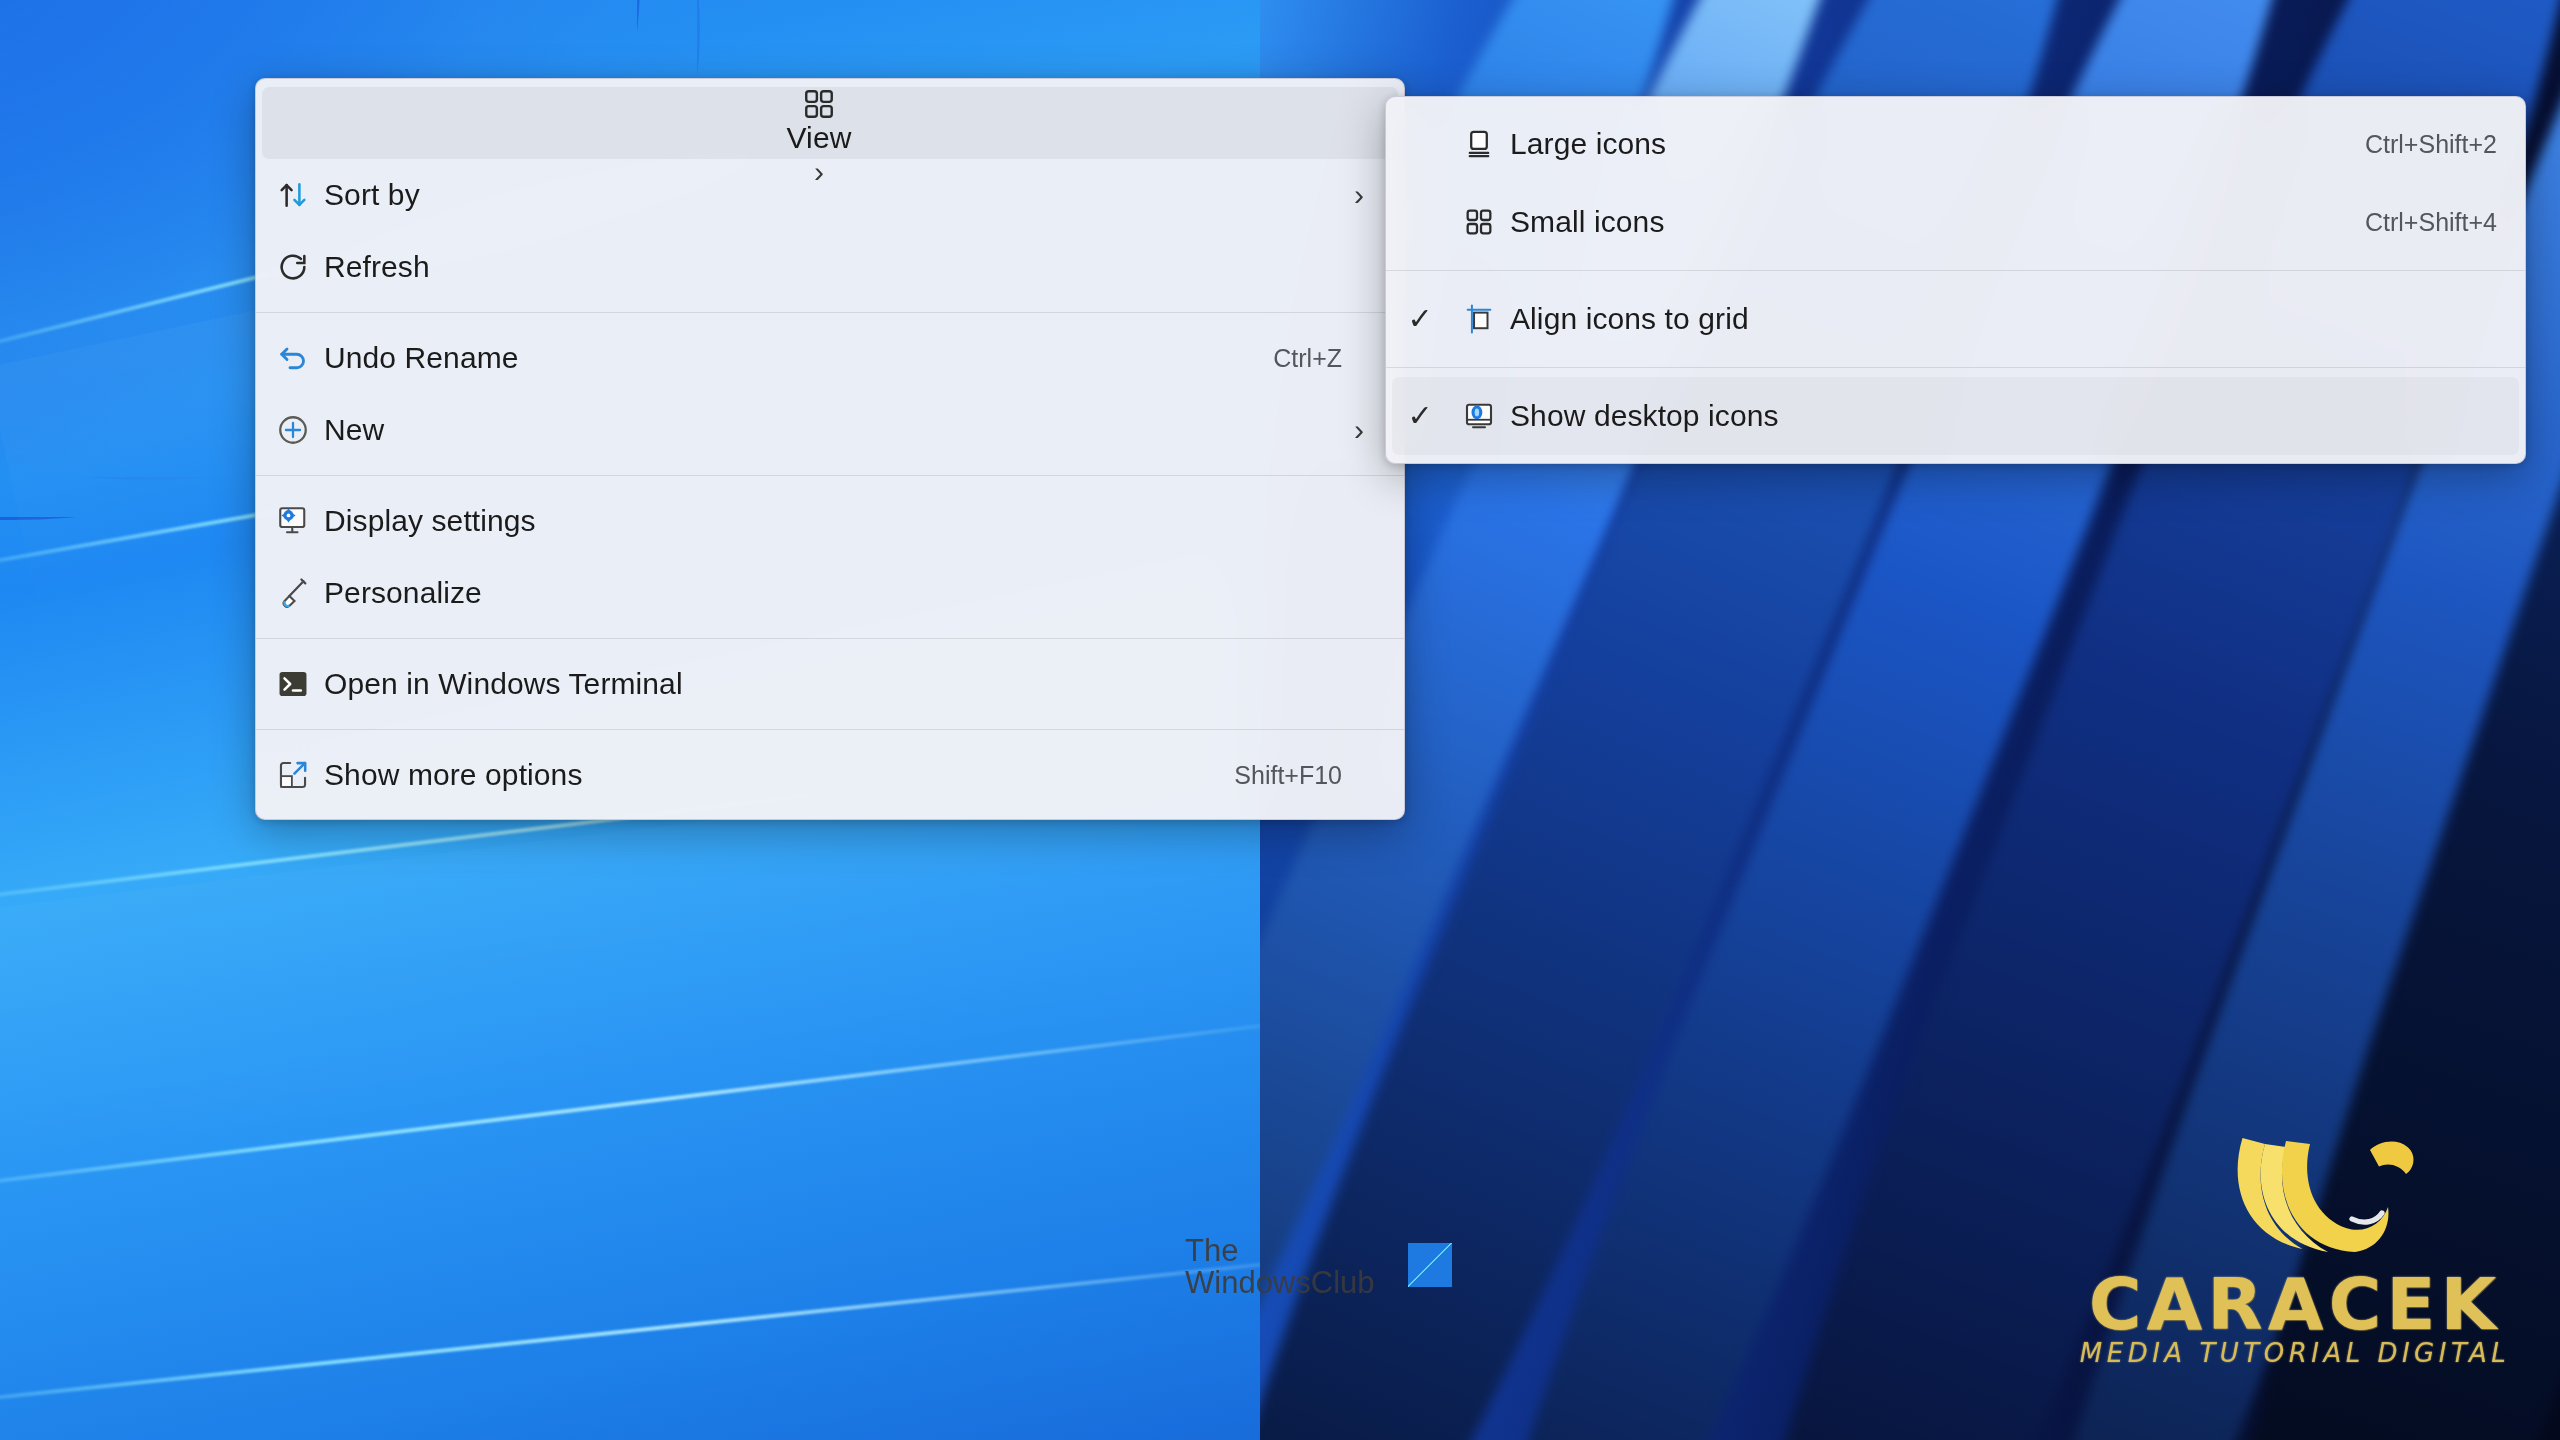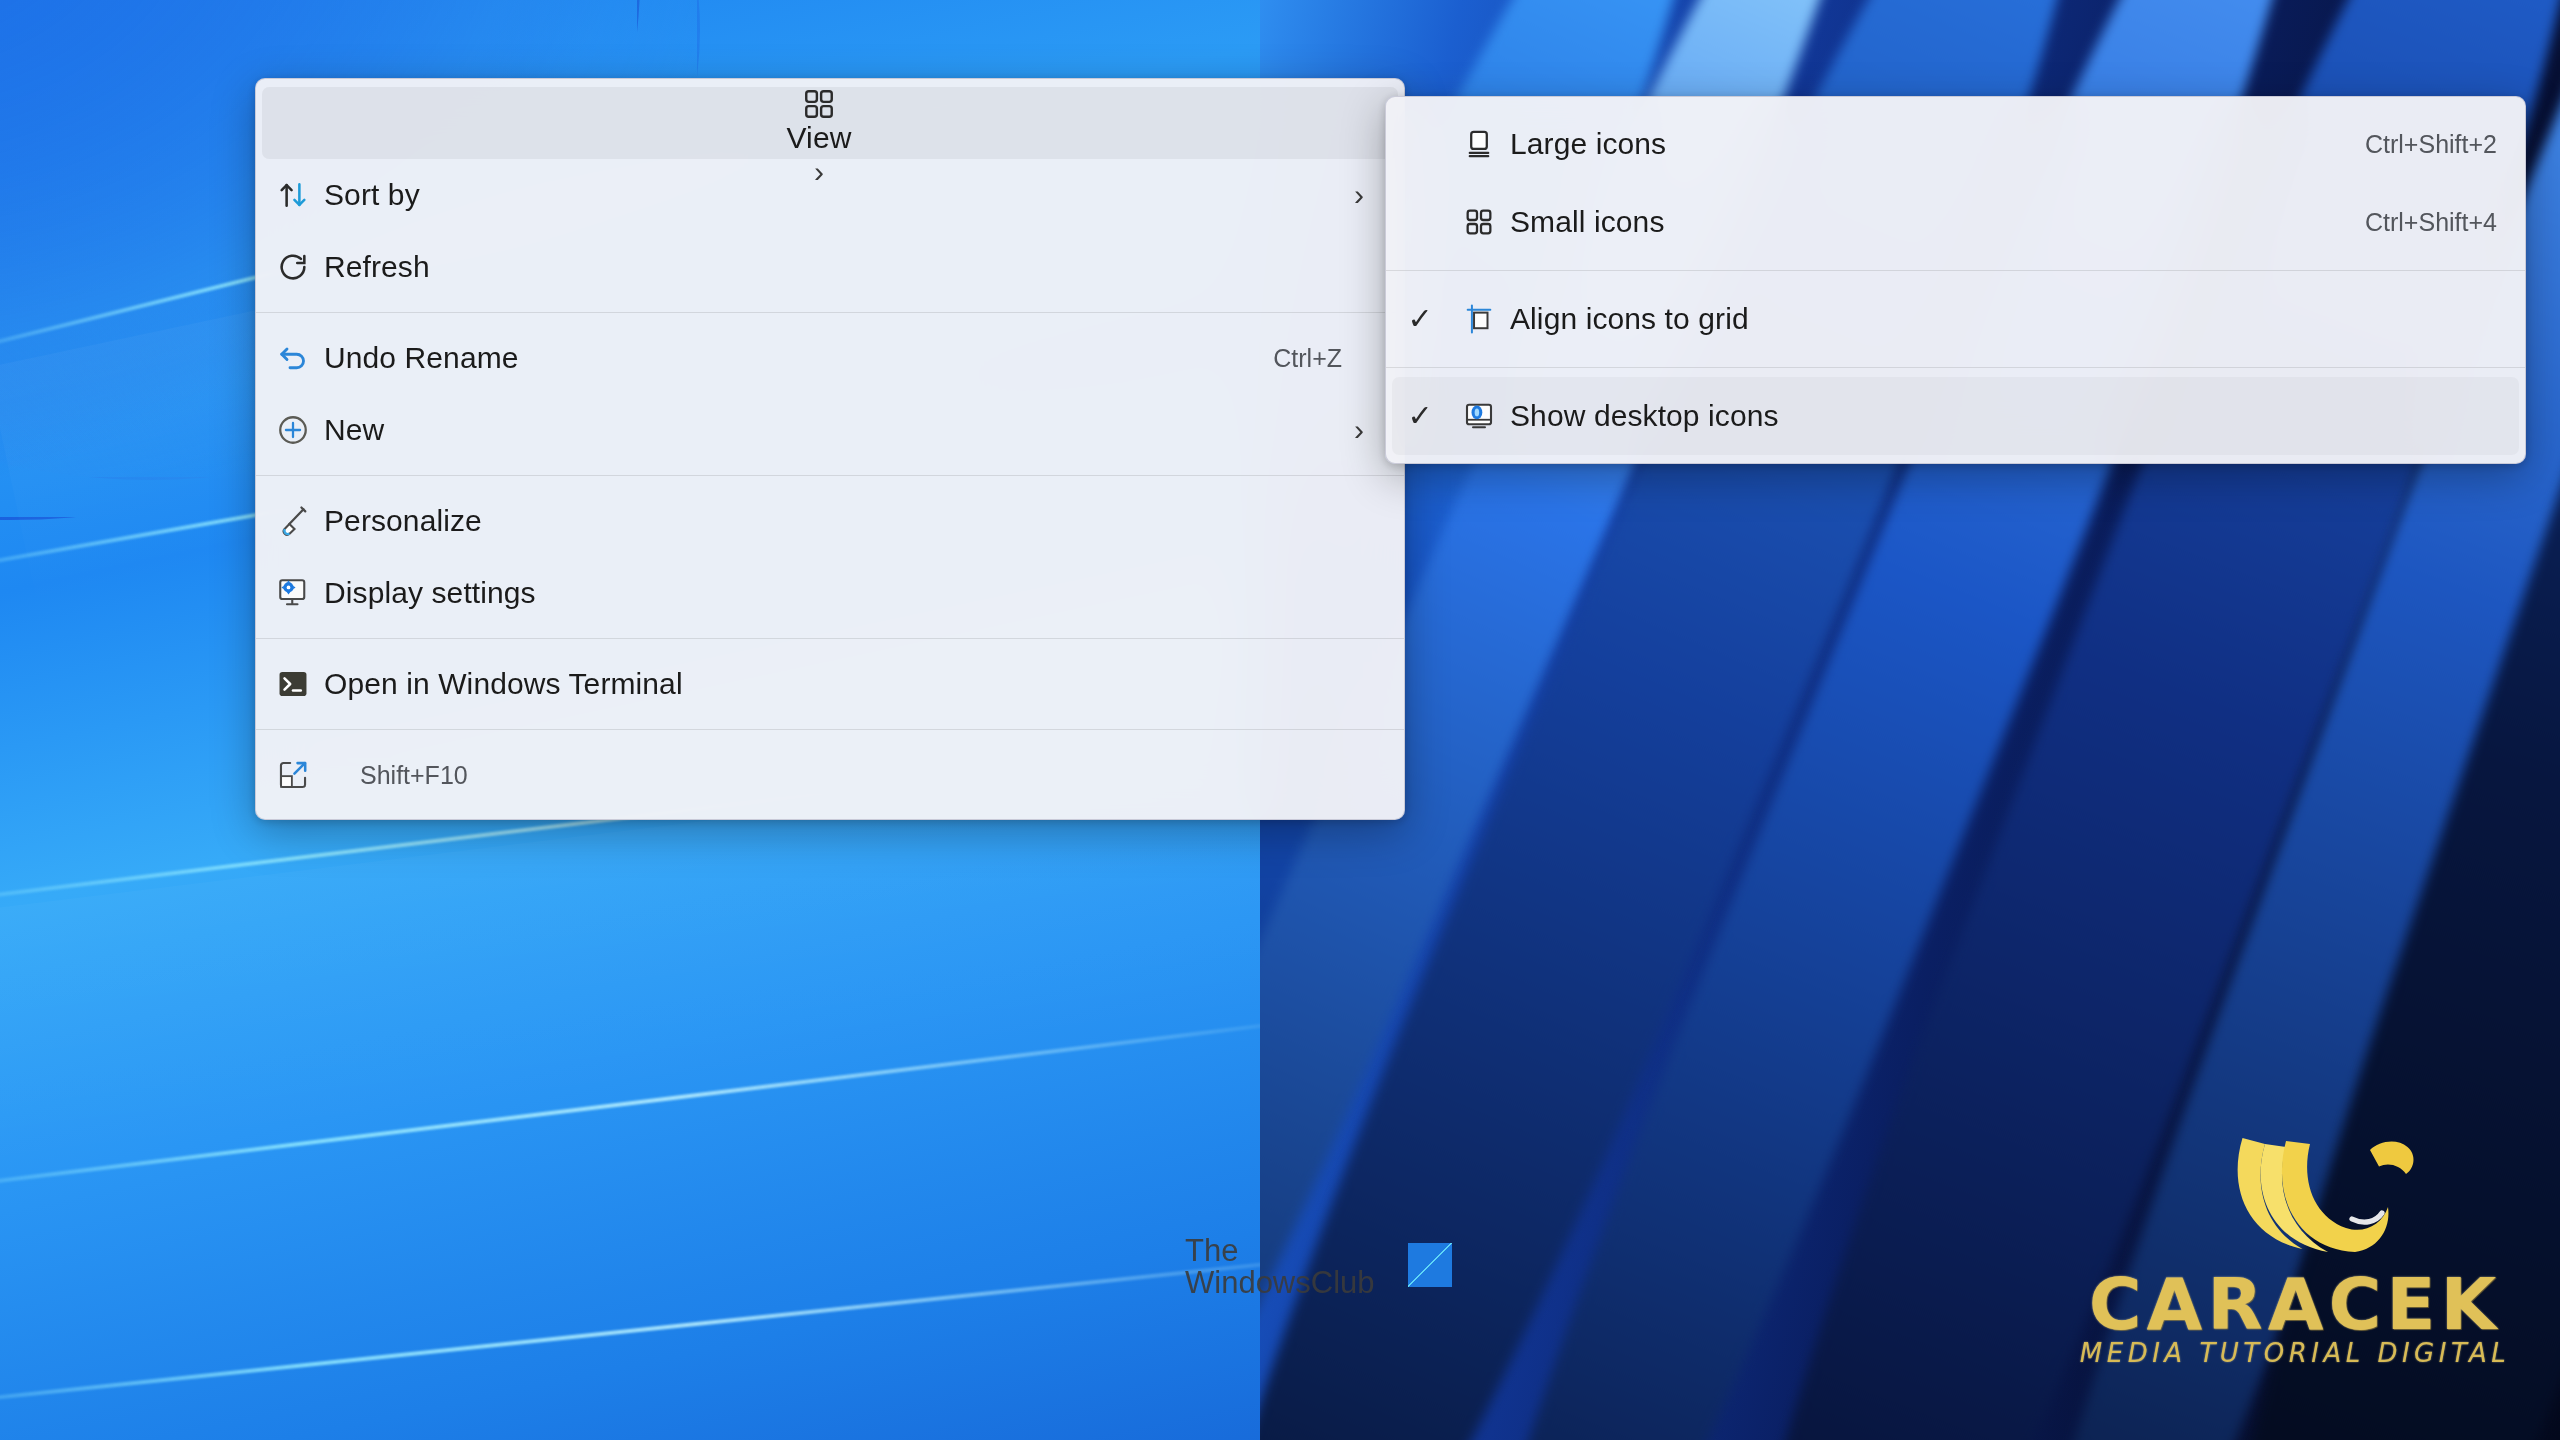--- a/index.html
+++ b/index.html
@@ -287,47 +287,47 @@
         </svg>
       </span>
       <span class="label">New</span>
       <span class="chev">›</span>
     </div>
 
     <div class="sep"></div>
 
     <div class="menu-item">
       <span class="icon-cell">
-        <svg width="36" height="36" viewBox="0 0 24 24" fill="none">
-          <path d="M19 4.2 L9.4 14.2" stroke="#4a4a4a" stroke-width="1.5" stroke-linecap="round"></path>
-          <path d="M17.6 3 L20.2 5.6" stroke="#4a4a4a" stroke-width="1.5" stroke-linecap="round"></path>
-          <path d="M9.6 14 L6.4 17.3 a2.3 2.3 0 0 0 3.3 3.2 L13 17.3 Z" fill="#ffffff" stroke="#4a4a4a" stroke-width="1.4"></path>
-          <path d="M6.6 17.4 a2.2 2.2 0 0 0 3 3" stroke="#3aa8e6" stroke-width="1.6" fill="none"></path>
-        </svg>
-      </span>
-      <span class="label">Personalize</span>
-      <span class="chev"></span>
-    </div>
-
-    <div class="menu-item">
-      <span class="icon-cell">
         <svg width="36" height="36" viewBox="0 0 24 24">
           <rect x="3.5" y="3.5" width="16" height="12.5" rx="1.4" fill="#fbfbfb" stroke="#4a4a4a" stroke-width="1.4"></rect>
           <path d="M11.5 16 V19 M8 19.5 H15" stroke="#4a4a4a" stroke-width="1.4" stroke-linecap="round" fill="none"></path>
           <g fill="#1e7ae0">
             <circle cx="9" cy="8.3" r="3.4"></circle>
             <path d="M9 3.6 l1.2 1.6 h-2.4z M9 13 l1.2 -1.6 h-2.4z M4.3 8.3 l1.6 -1.2 v2.4z M13.7 8.3 l-1.6 -1.2 v2.4z"></path>
           </g>
           <circle cx="9" cy="8.3" r="1.25" fill="#ffffff"></circle>
         </svg>
       </span>
       <span class="label">Display settings</span>
       <span class="chev"></span>
     </div>
 
+    <div class="menu-item">
+      <span class="icon-cell">
+        <svg width="36" height="36" viewBox="0 0 24 24" fill="none">
+          <path d="M19 4.2 L9.4 14.2" stroke="#4a4a4a" stroke-width="1.5" stroke-linecap="round"></path>
+          <path d="M17.6 3 L20.2 5.6" stroke="#4a4a4a" stroke-width="1.5" stroke-linecap="round"></path>
+          <path d="M9.6 14 L6.4 17.3 a2.3 2.3 0 0 0 3.3 3.2 L13 17.3 Z" fill="#ffffff" stroke="#4a4a4a" stroke-width="1.4"></path>
+          <path d="M6.6 17.4 a2.2 2.2 0 0 0 3 3" stroke="#3aa8e6" stroke-width="1.6" fill="none"></path>
+        </svg>
+      </span>
+      <span class="label">Personalize</span>
+      <span class="chev"></span>
+    </div>
+
     <div class="sep"></div>
 
     <div class="menu-item">
       <span class="icon-cell">
         <svg width="34" height="34" viewBox="0 0 24 24">
           <rect x="2.5" y="3.5" width="19" height="17" rx="2" fill="#3c3c34"></rect>
           <path d="M6 8 L10 12 L6 16" stroke="#ffffff" stroke-width="1.8" fill="none" stroke-linecap="round" stroke-linejoin="round"></path>
           <path d="M12 16.6 H17.5" stroke="#ffffff" stroke-width="1.8" stroke-linecap="round"></path>
         </svg>
       </span>
@@ -339,20 +339,21 @@
 
     <div class="menu-item">
       <span class="icon-cell">
         <svg width="34" height="34" viewBox="0 0 24 24" fill="none">
           <path d="M10 3.5 H5.2 A1.7 1.7 0 0 0 3.5 5.2 V18.8 A1.7 1.7 0 0 0 5.2 20.5 H18.8 A1.7 1.7 0 0 0 20.5 18.8 V14" stroke="#4a4a4a" stroke-width="1.5" stroke-linecap="round"></path>
           <rect x="3.6" y="12.8" width="7.6" height="7.6" fill="#fdfdfd" stroke="#4a4a4a" stroke-width="1.3"></rect>
           <path d="M13 11 L20.4 3.6" stroke="#2b86d8" stroke-width="1.8" stroke-linecap="round"></path>
           <path d="M15.2 3.6 H20.6 V9" stroke="#2b86d8" stroke-width="1.8" stroke-linecap="round" stroke-linejoin="round"></path>
         </svg>
       </span>
+      <span class="label">Show more options</span>
       <span class="accel">Shift+F10</span>
       <span class="chev"></span>
     </div>
   </div>
 
   <div class="menu" id="sub-menu">
 
     <div class="menu-item">
       <span class="gutter"></span>
       <span class="icon-cell">

